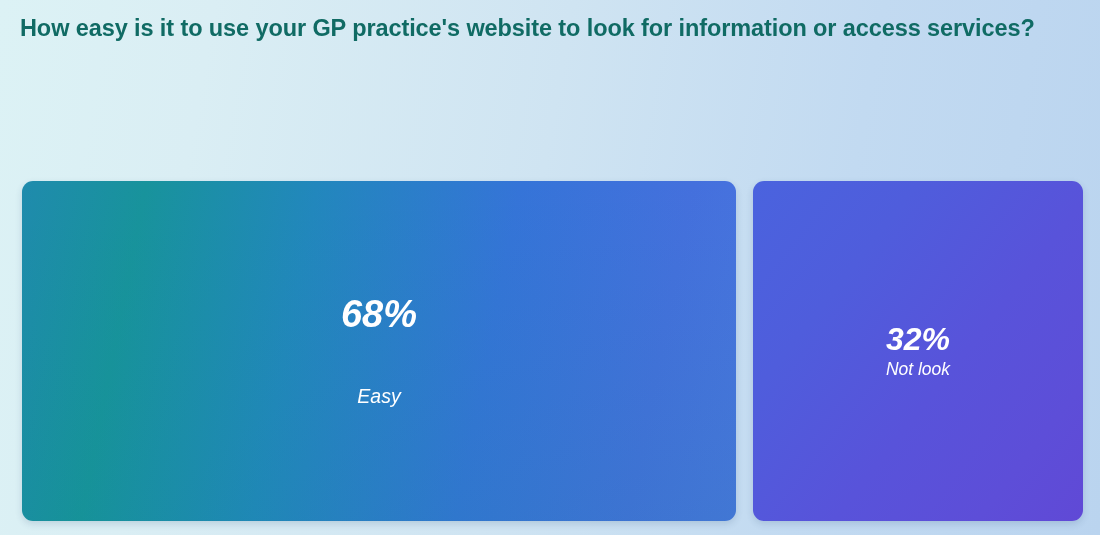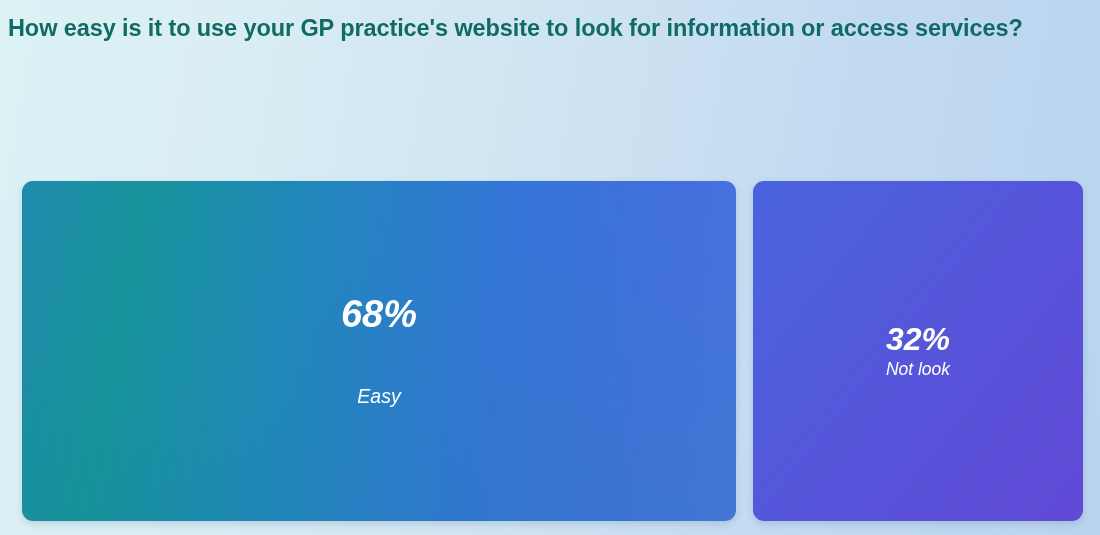--- a/index.html
+++ b/index.html
@@ -15,21 +15,21 @@
   .page {
     position: relative;
     width: 1100px;
     height: 535px;
     box-sizing: border-box;
     background: linear-gradient(100deg, #dcf2f5 0%, #daeef4 18%, #cfe4f2 48%, #c2daf1 74%, #bad4ef 100%);
     overflow: hidden;
   }
   .title {
     position: absolute;
-    left: 8px;
+    left: 20px;
     top: 12px;
     width: 1060px;
     font-size: 23.5px;
     font-weight: bold;
     letter-spacing: -0.1px;
     color: #106b64;
     line-height: 32px;
     white-space: nowrap;
   }
   .cards {

